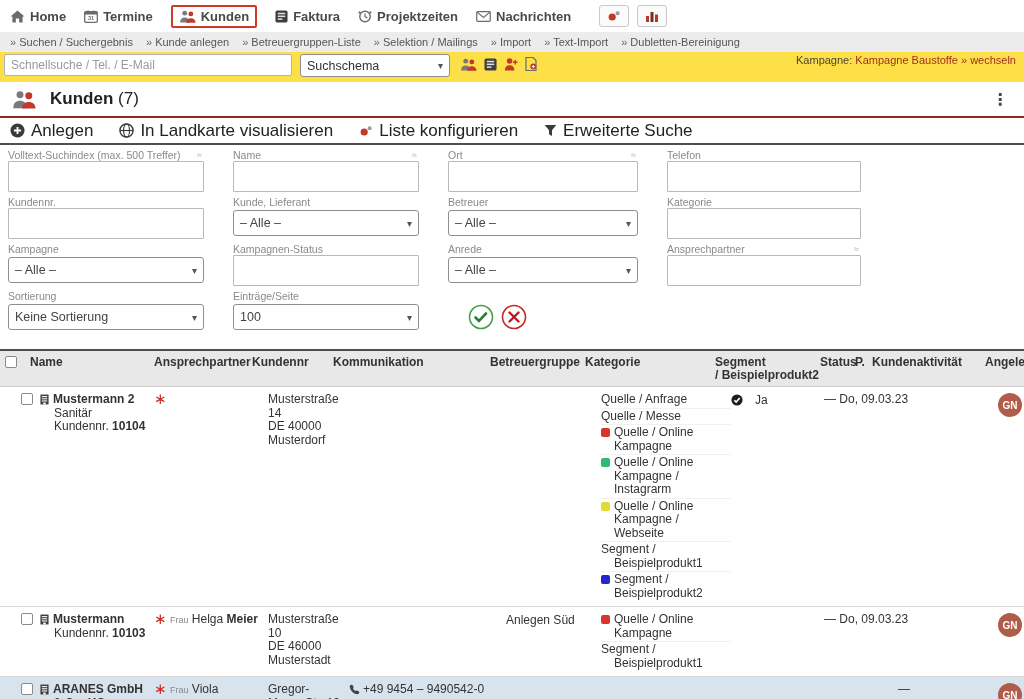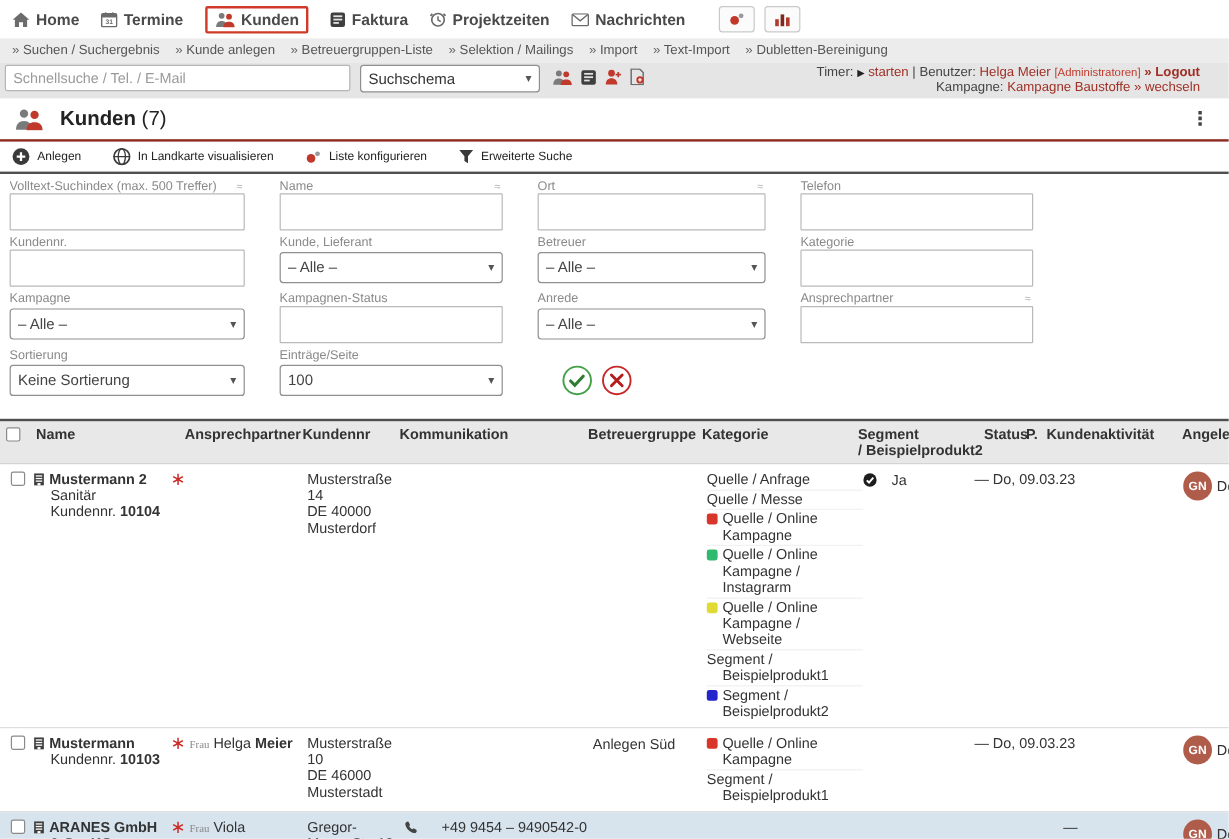--- a/index.html
+++ b/index.html
@@ -13,21 +13,21 @@
   .mainnav { height:32px; display:flex; align-items:center; gap:18px; padding:0 10px; background:#fff; }
   .nav-item { display:flex; align-items:center; gap:5px; font-size:13px; color:#4a4a4a; cursor:pointer;font-weight:bold; }
   .nav-item.active { border:2px solid #cf3a28; border-radius:2px; padding:2px 6px; }
   .nav-btns { display:flex; gap:8px; margin-left:10px; }
   .nav-btn { border:1px solid #c9c9c9; border-radius:3px; padding:4px 7px; background:#fbfbfb; cursor:pointer; }
 
   .breadcrumb { height:20px; background:#ececec; display:flex; align-items:center; gap:13px; padding:0 10px; font-size:11px; color:#555; }
   .crumb { cursor:pointer; white-space:nowrap; }
   .crumb::before { content:"» "; color:#666; }
 
-  .quickbar { height:30px; background:#e5e5e5; display:flex; align-items:flex-start; padding:2px 20px 0 4px; }
+  .quickbar { height:30px; background:#fde047; display:flex; align-items:flex-start; padding:2px 4px 0 4px; }
   .quicksearch { width:288px; height:22px; border:1px solid #b5b5b5; border-radius:2px; padding:0 6px; font-size:12px; color:#333; background:#fff; }
   .quicksearch::placeholder { color:#9a9a9a; }
   .selectbox { background:#fff; border:1px solid #8f8f8f; border-radius:3px; display:flex; align-items:center; justify-content:space-between; padding:0 6px; font-size:12.5px; color:#333; cursor:pointer; }
   .schema { width:150px; height:23px; margin-left:8px; }
   .arr { color:#555; font-size:10px; }
   .quickicons { display:flex; gap:7px; margin-left:10px; align-items:center; padding-top:3px; }
   .qicon { cursor:pointer; }
   .timerblock { margin-left:auto; text-align:right; font-size:11px; line-height:13px; color:#444; padding-right:4px; }
   .lnk { color:#a03026; cursor:pointer; }
   .usr { color:#a03026; }
@@ -38,21 +38,21 @@
   .logo { width:163px; border-left:1px solid #e2e2e2; display:flex; flex-direction:column; align-items:center; justify-content:center; background:#fff; padding:4px 0 6px; }
   .logotext { font-size:23px; font-weight:bold; color:#55565a; letter-spacing:1.5px; margin-top:-3px; }
 
   
   .titlerow { height:36px; display:flex; align-items:center; padding:0 12px; border-bottom:2px solid #8e2a20; }
   .titlerow h1 { font-size:17px; margin-left:14px; font-weight:bold; color:#222; }
   .cnt { font-weight:normal; }
   .kebab { margin-left:auto; font-size:16px; font-weight:bold; color:#444; cursor:pointer; padding:0 4px; }
 
   .toolbar { height:27px; display:flex; align-items:center; gap:26px; padding:0 10px; border-bottom:2px solid #4f4f4f; }
-  .tool { display:flex; align-items:center; gap:6px; font-size:10px; color:#222; cursor:pointer; }
+  .tool { display:flex; align-items:center; gap:6px; font-size:17px; color:#222; cursor:pointer; }
 
   
   .filter { padding:4px 0 8px 8px; }
   .fgrid { display:grid; grid-template-columns:196px 186px 190px 194px; column-gap:29px; row-gap:4px; }
   .flabel { display:flex; justify-content:space-between; align-items:center; font-size:10.5px; color:#8a8a8a; height:12px; padding-right:2px; white-space:nowrap; overflow:hidden; }
   .phon { font-size:9px; color:#b0b0b0; }
   .f-field input { width:100%; height:31px; border:1px solid #b9b9b9; border-radius:1px; padding:0 6px; font-size:12px; color:#333; }
   .fselect { height:26px; margin-top:2px; color:#444; }
   .factions { display:flex; gap:7px; margin-top:14px; padding-left:20px; }
   .fbtn { cursor:pointer; }
@@ -61,31 +61,31 @@
   .tablewrap { margin-top:8px; }
   .thead { display:grid; grid-template-columns:24px 130px 98px 81px 157px 95px 130px 105px 35px 17px 113px 1fr;
            border-top:2px solid #4f4f4f; border-bottom:1px solid #cfcfcf; background:#e8e8e8;
            padding:5px 0 4px; min-height:30px; font-weight:bold; color:#333; align-items:start; }
   .thcell { font-size:12px; line-height:13px; white-space:pre-line; }
   .thcell.first { padding-left:6px; }
   .chkcell { padding-left:5px; }
   .cb { width:12px; height:12px; border:1px solid #8a8a8a; border-radius:2px; background:#fff; display:inline-block; cursor:pointer; }
 
   .trow { display:grid; grid-template-columns:24px 114px 16px 98px 81px 157px 95px 130px 85px 176px 1fr;
-          padding:6px 4px 4px; border-bottom:1px solid #d8d8d8; background:#fff; align-items:start; cursor:pointer; }
+          padding:6px 16px 4px; border-bottom:1px solid #d8d8d8; background:#fff; align-items:start; cursor:pointer; }
   .trow.hl { background:#d7e3ed; }
   .nline { display:flex; gap:4px; }
   .nline .icn { padding-top:1px; flex:0 0 9px; }
   .nm { font-weight:bold; color:#333; line-height:13.5px; }
   .sub, .knr { margin-left:14px; line-height:13.5px; }
   .star { color:#cc2b25; font-size:15px; line-height:12px; display:inline-block; }
   .contact { line-height:13.5px; margin-bottom:2px; }
-  .sal { font-size:9px; color:#888;font-family:Liberation Serif, serif; }
+  .sal { font-size:9px; color:#888; }
   .addr div { line-height:13.5px; }
-  .kline { display:flex; gap:20px; line-height:13.5px; margin-bottom:12px; align-items:flex-start; }
+  .kline { display:flex; gap:3px; line-height:13.5px; margin-bottom:12px; align-items:flex-start; }
   .kline .icn { padding-top:1px; }
   .kat { display:flex; gap:4px; line-height:13.5px; margin-bottom:1px; border-bottom:1px solid #f1f1f1; padding-bottom:1px; }
   .kat:last-child { border-bottom:none; }
   .kat.nosq { display:block; padding-left:13px; text-indent:-13px; }
   .ktext { white-space:pre-line; }
   .sq { width:9px; height:9px; border-radius:2px; margin-top:2px; flex:0 0 9px; }
   .segcell { display:flex; gap:12px; align-items:center; }
   .aktcell { padding-left:8px; line-height:13.5px; }
   .aktcell.center { padding-left:0; text-align:center; }
   .angcell { display:flex; gap:4px; align-items:center; padding-left:6px; }
@@ -212,30 +212,20 @@
             </span>
             <span class="icn qicon">
               <svg viewBox="0 0 12 14" width="12" height="14">
                 <path d="M1 0.5 H8 L11 3.5 V13.5 H1 Z" fill="none" stroke="#6b6b6b" stroke-width="1.2"></path>
                 <circle cx="8.3" cy="9.6" r="3" fill="#c0392b"></circle>
                 <path d="M6.8 9.6 H9.8 M8.3 8.1 V11.1" stroke="#fff" stroke-width="1"></path>
               </svg>
             </span>
           </div>
         <div class="timerblock">
-          <div class="tline">
-            <span>Timer:</span>
-            <span class="play">▶</span>
-            <span class="lnk">starten</span>
-            <span>|</span>
-            <span>Benutzer:</span>
-            <span class="usr">Helga Meier</span>
-            <span class="role">[Administratoren]</span>
-            <span class="lnk b">» Logout</span>
-          </div>
           <div class="tline">
             <span>Kampagne:</span>
             <span class="usr">Kampagne Baustoffe</span>
             <span class="lnk">» wechseln</span>
           </div>
         </div>
       </div>
     </div>
   </div>
 

